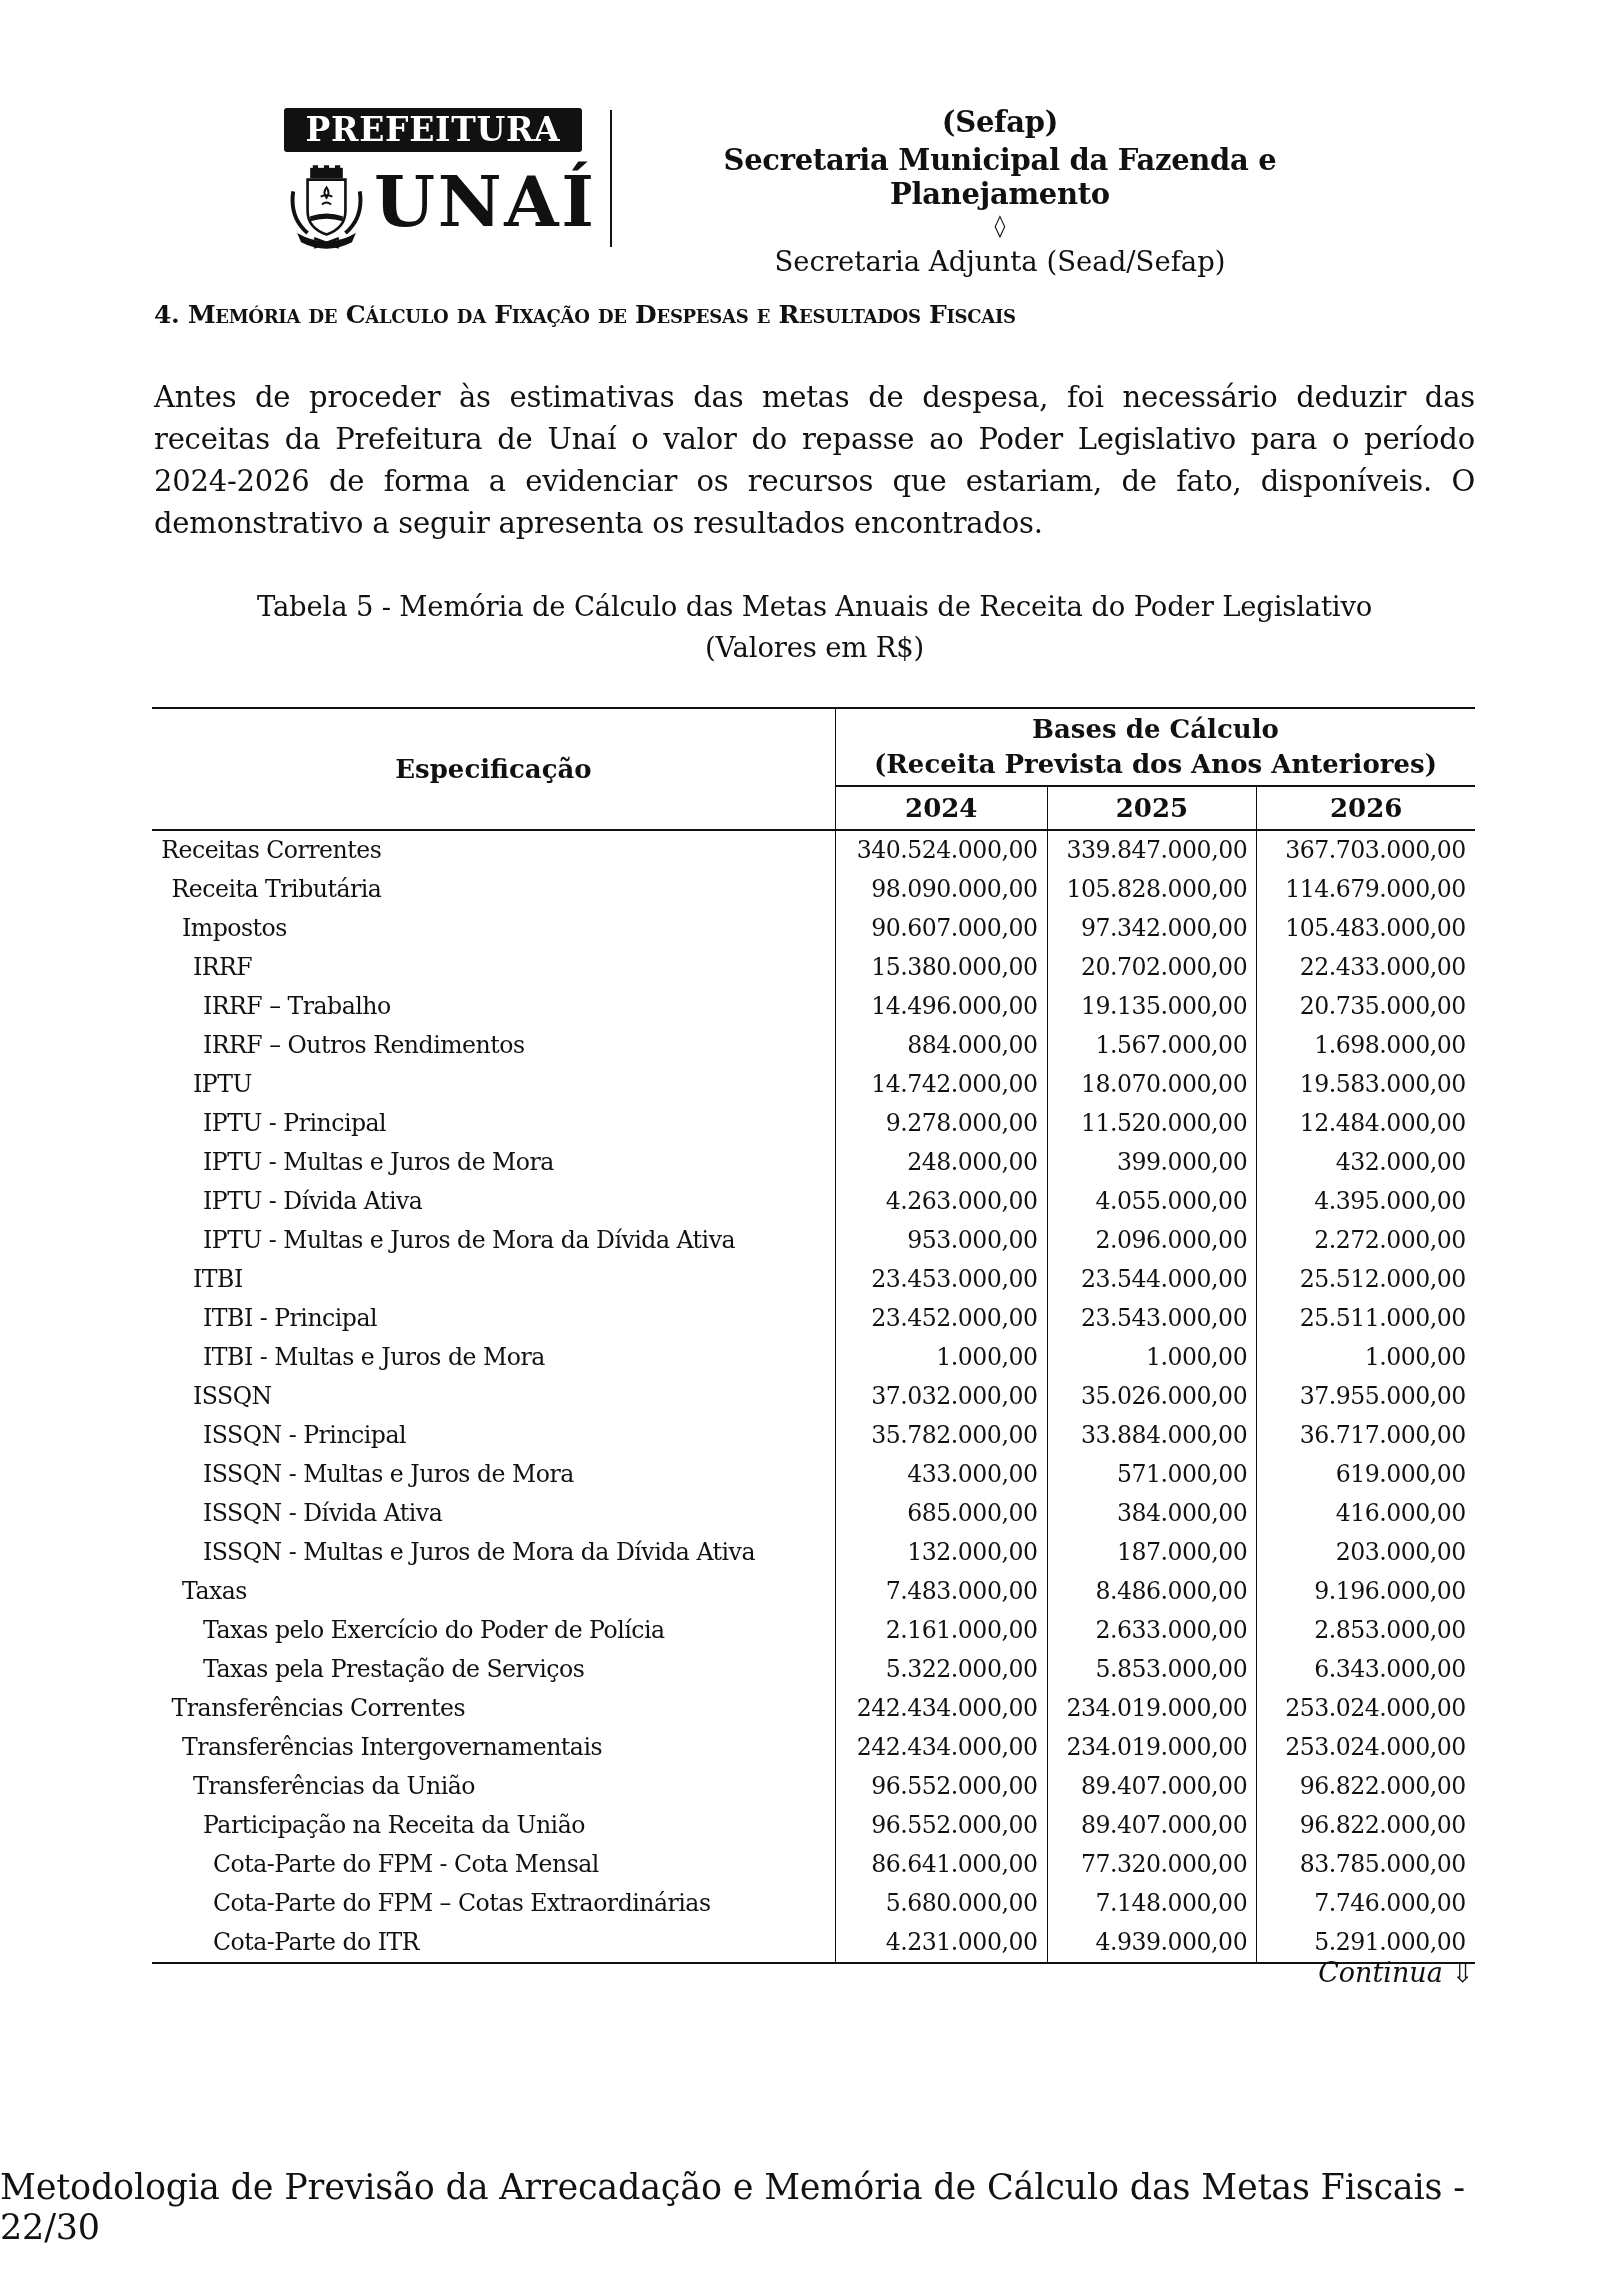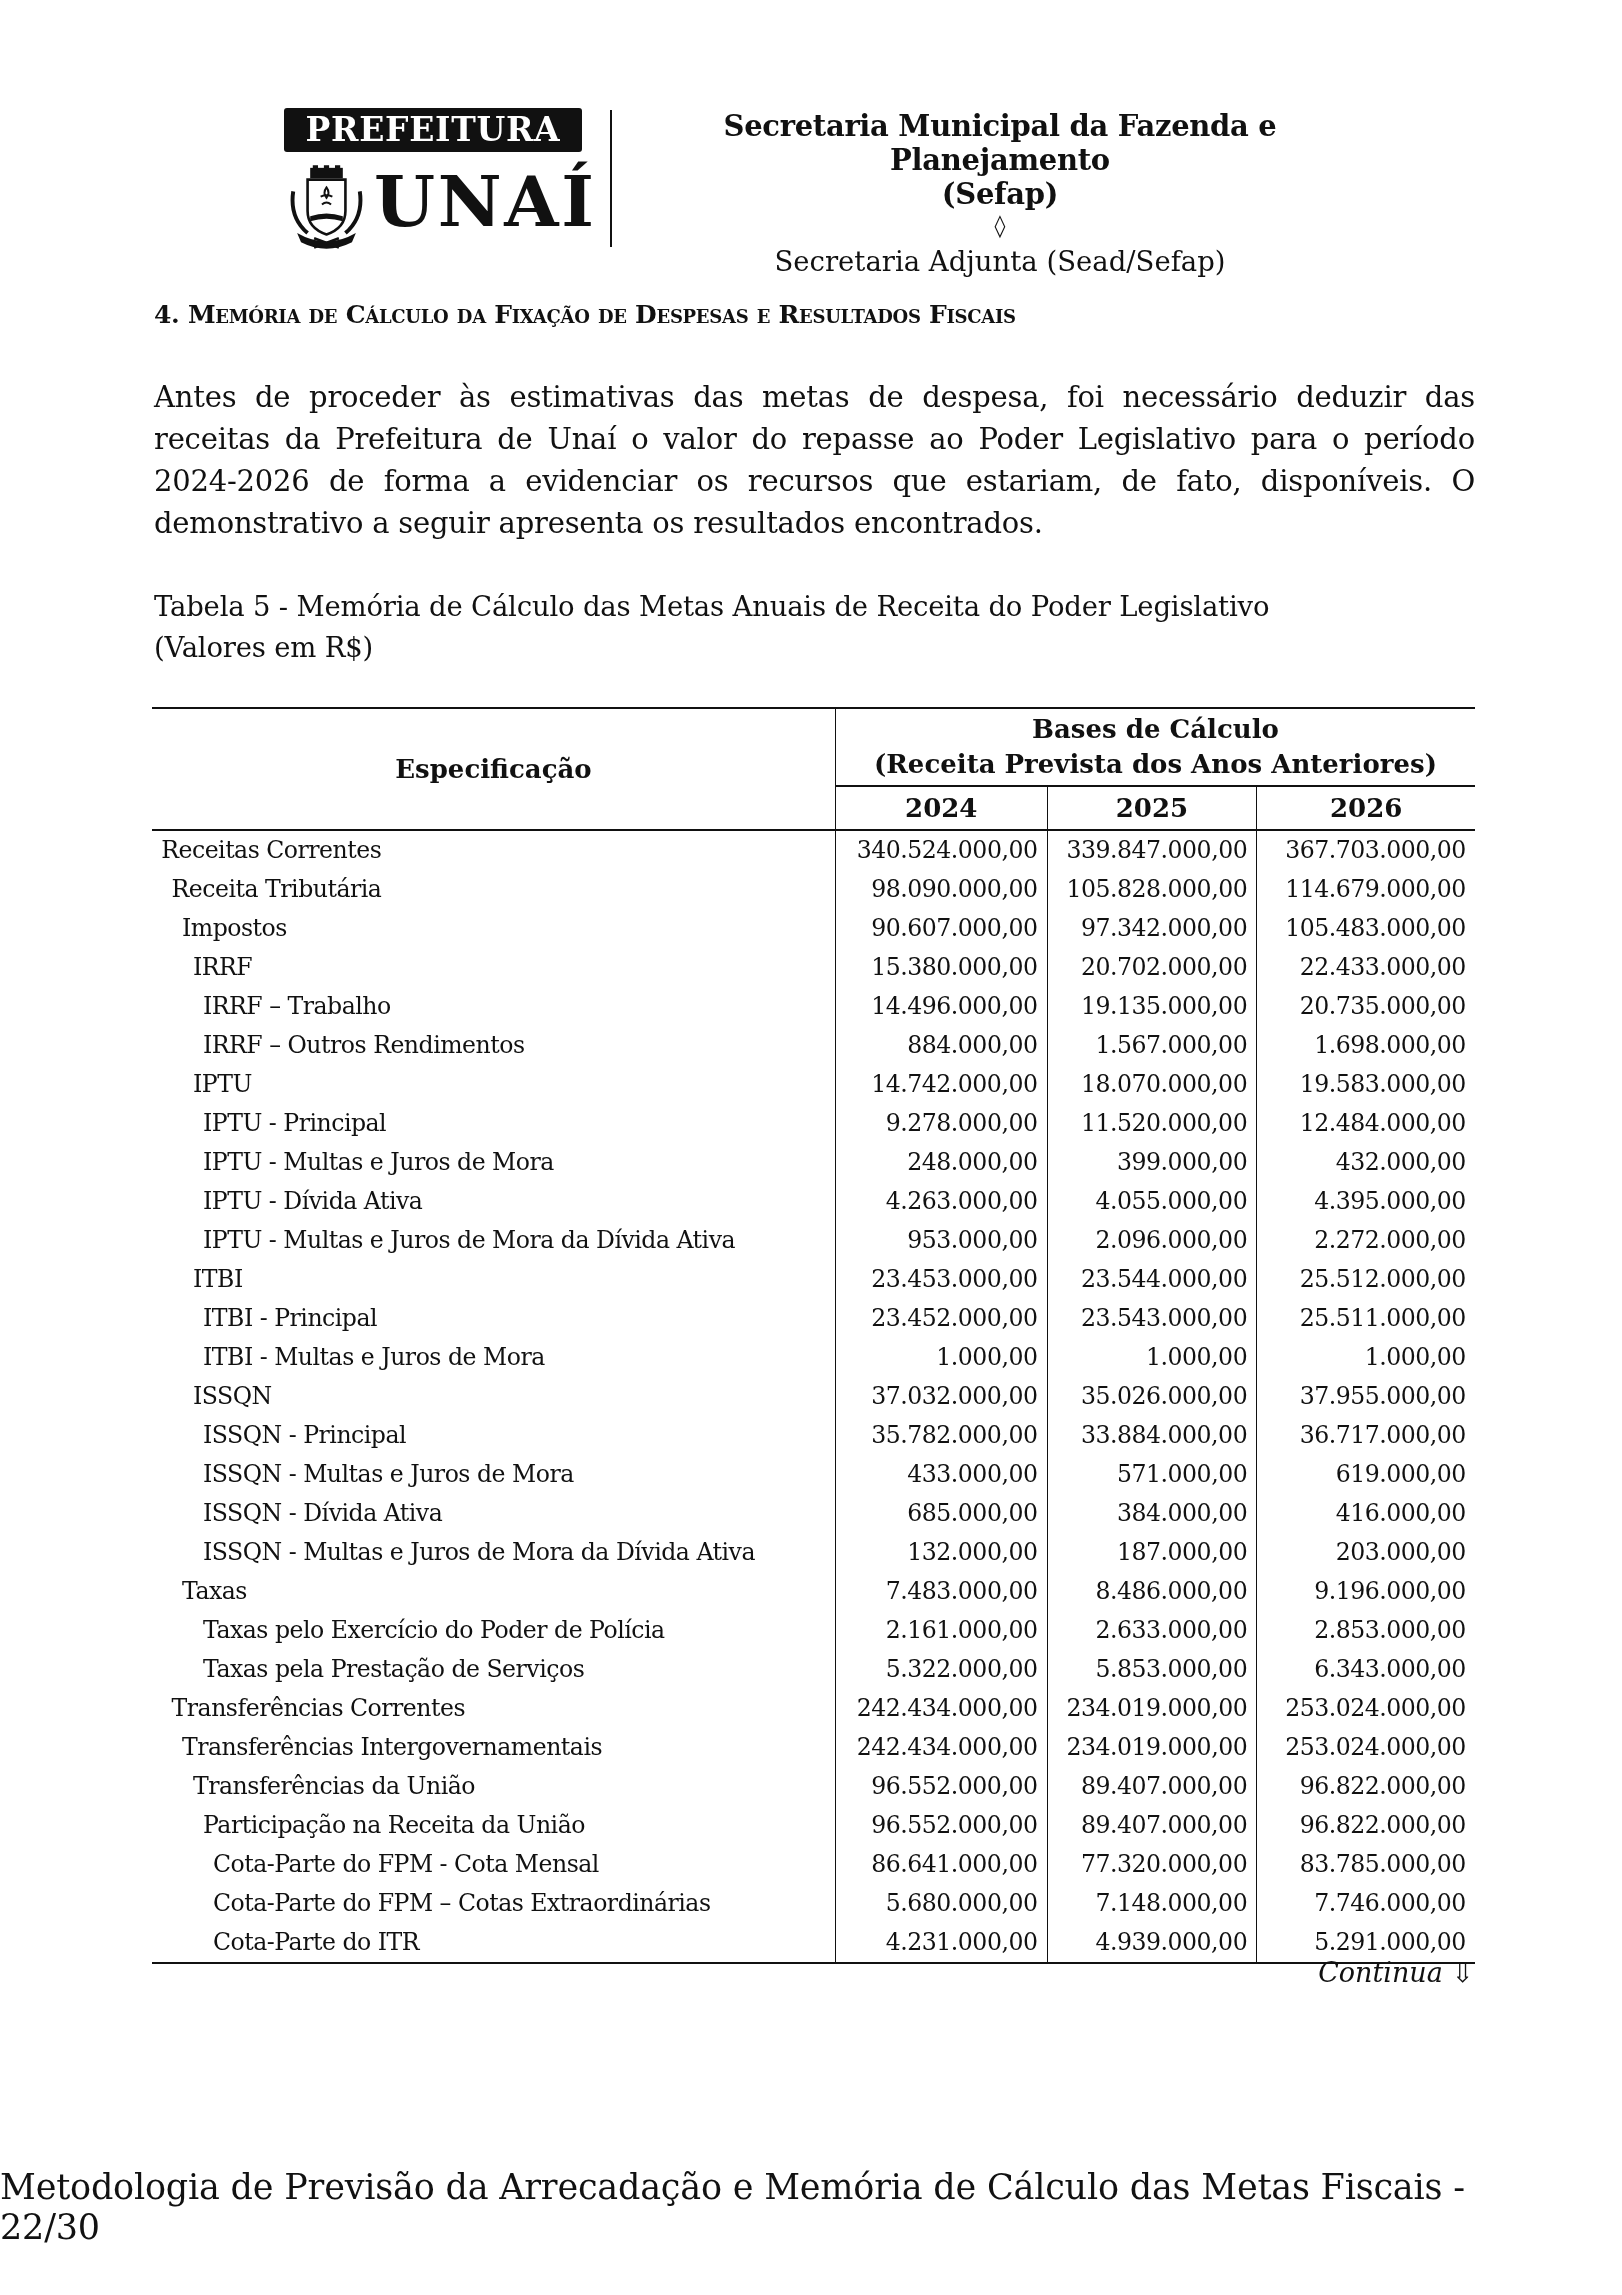--- a/index.html
+++ b/index.html
@@ -29,21 +29,21 @@
   
   .section-h {
     position: absolute; left: 154px; top: 300px; font-weight: bold; font-size: 25px;
     font-variant: small-caps; letter-spacing: -0.3px;
   }
   .para {
     position: absolute; left: 154px; top: 376px; width: 1321px;
     font-size: 29px; line-height: 42px; text-align: justify; letter-spacing: -0.2px;
   }
   .caption {
-    position: absolute; left: 154px; top: 586px; width: 1321px; 
+    position: absolute; left: 154px; top: 586px; width: 1321px; text-align: center;
     font-size: 27.5px; line-height: 41px; letter-spacing: -0.2px;
   }
 
   
   .tbl { position: absolute; left: 152px; top: 707px; width: 1323px; border-collapse: collapse; }
   .tbl th, .tbl td { padding: 0; }
   .tbl thead tr.r1 th { border-top: 2px solid #111; }
   .tbl thead th { font-weight: bold; font-size: 26px; text-align: center; }
   .th-spec { width: 684px; height: 119px; border-right: 1.3px solid #111; border-bottom: 2.6px solid #111; }
   .th-bases { height: 76px; line-height: 35px; border-bottom: 2px solid #111; }
@@ -76,22 +76,22 @@
     <path d="M30 22 H88 V70 Q88 96 59 106 Q30 96 30 70 Z" fill="#fff" stroke="#111" stroke-width="4"></path>
     <path d="M59 34 q-6 8 0 16 q6 -8 0 -16 z M50 48 q9 -4 18 0 M52 60 q7 -6 14 0" fill="none" stroke="#111" stroke-width="3"></path>
     <path d="M34 78 Q59 70 84 78 L84 86 Q59 78 34 86 Z" fill="#111"></path>
     <path d="M8 40 Q2 80 30 104 M110 40 Q116 80 88 104" fill="none" stroke="#111" stroke-width="6"></path>
     <path d="M14 104 Q59 130 104 104 L98 118 Q59 138 20 118 Z" fill="#111"></path>
     <path d="M40 112 l38 14 M78 112 l-38 14" stroke="#111" stroke-width="4"></path>
   </svg>
   <div class="logo-unai">UNAÍ</div>
   <div class="hdr-divider"></div>
   <div class="hdr-right">
+    <div class="sec-title" style="margin-top:0">(Sefap)</div>
     <div class="sec-title">Secretaria Municipal da Fazenda e Planejamento</div>
-    <div class="sec-title" style="margin-top:0">(Sefap)</div>
     <div class="sec-diamond">◊</div>
     <div class="sec-sub">Secretaria Adjunta (Sead/Sefap)</div>
   </div>
 </div>
 
 <div class="section-h">4. Memória de Cálculo da Fixação de Despesas e Resultados Fiscais</div>
 <div class="para">Antes de proceder às estimativas das metas de despesa, foi necessário deduzir das receitas da Prefeitura de Unaí o valor do repasse ao Poder Legislativo para o período 2024-2026 de forma a evidenciar os recursos que estariam, de fato, disponíveis. O demonstrativo a seguir apresenta os resultados encontrados.</div>
 
 <div class="caption">
   <div>Tabela 5 - Memória de Cálculo das Metas Anuais de Receita do Poder Legislativo</div>

